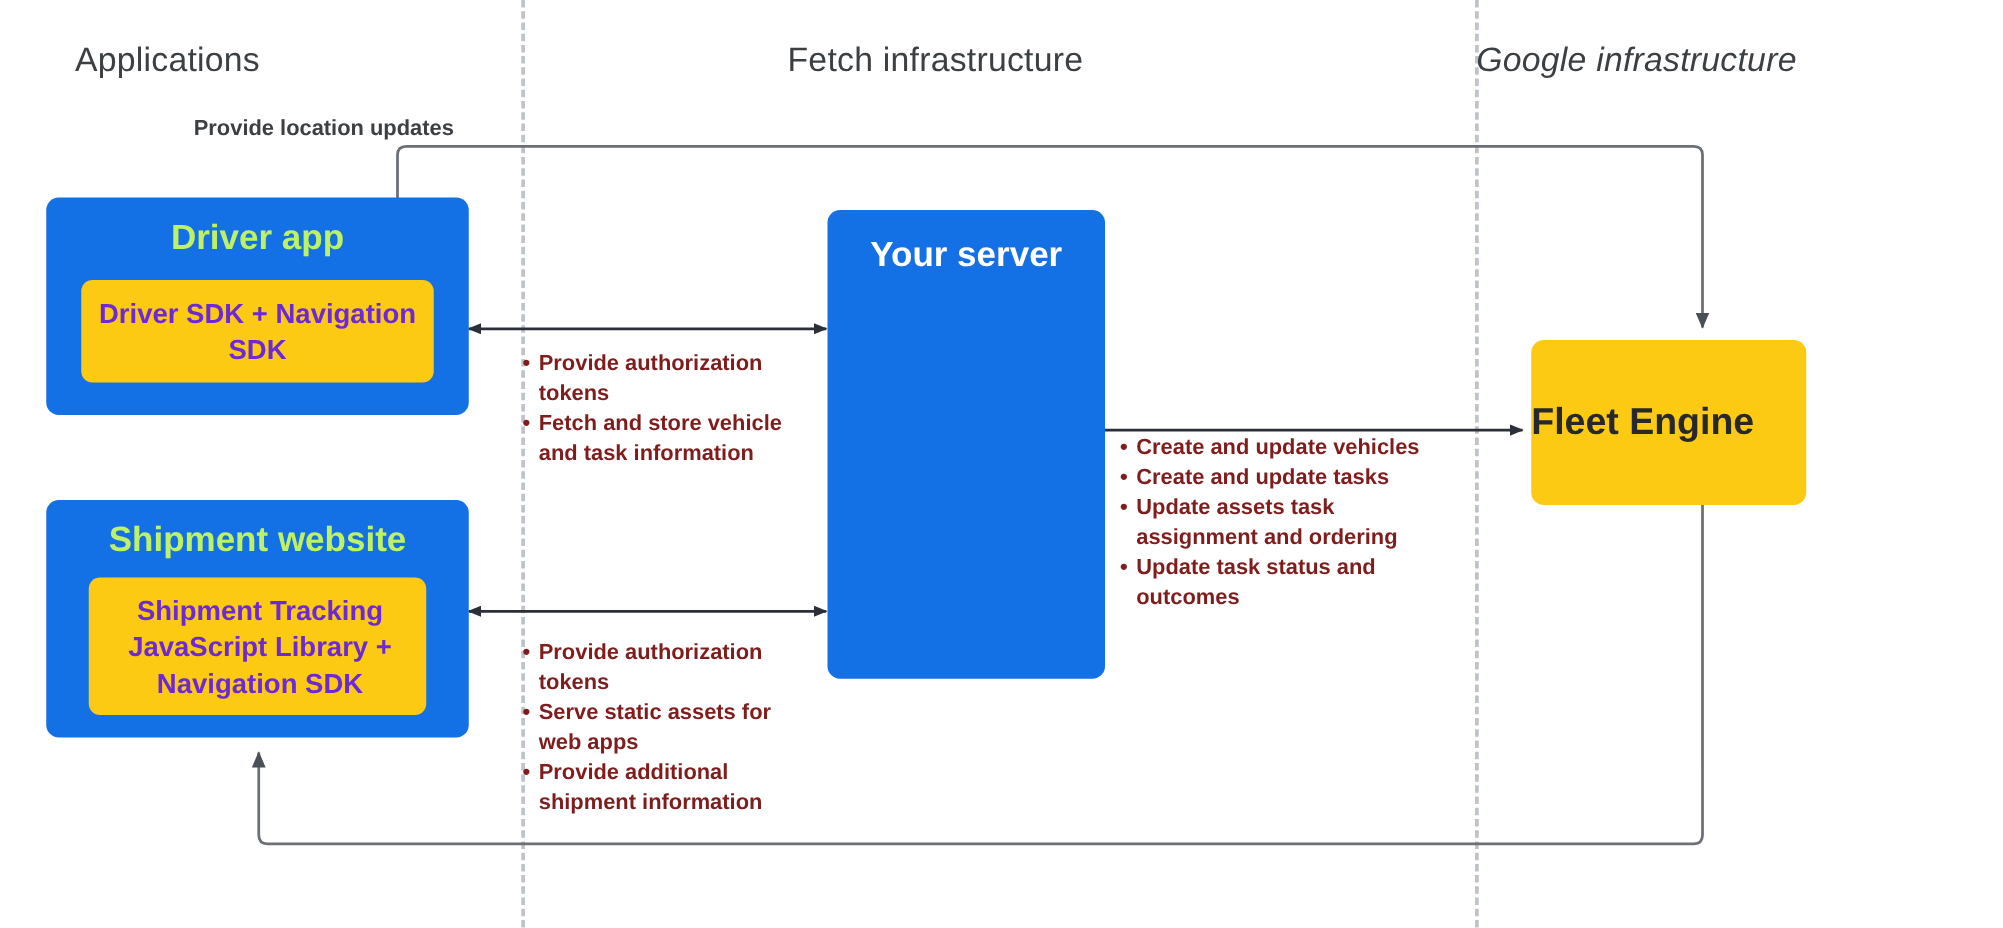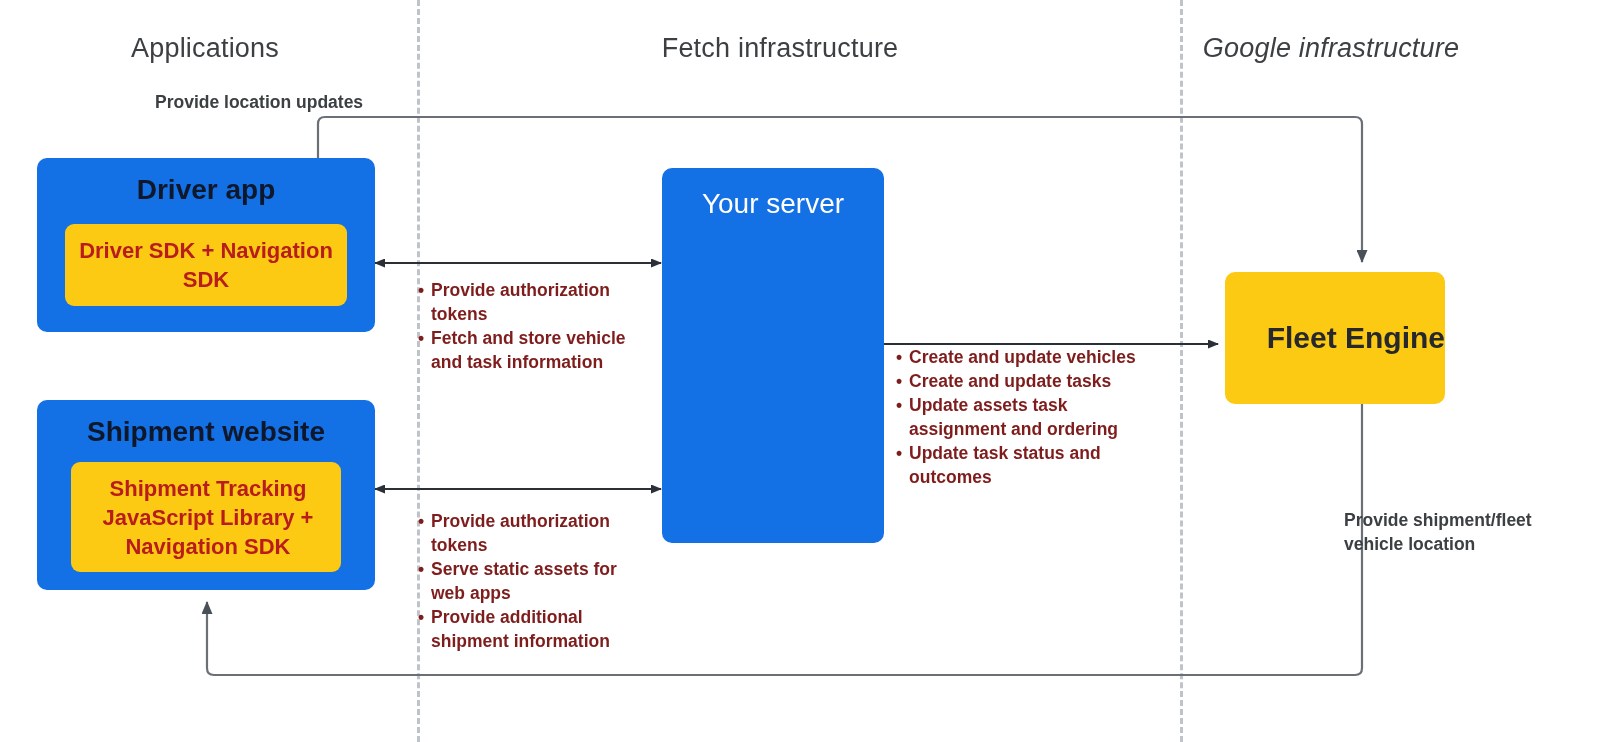--- a/index.html
+++ b/index.html
@@ -11,21 +11,20 @@
   }
   #stage{position:relative;width:1602px;height:742px;}
 
   
   .col-header{
     position:absolute;
     font-size:27px;
     color:#3c4043;
     font-weight:400;
     white-space:nowrap;
-    text-align:center;
     letter-spacing:0.2px;
   }
 
   
   .divider{
     position:absolute;
     top:0;
     width:0;
     height:742px;
     border-left:3px dashed #bfc4cb;
@@ -37,55 +36,55 @@
     box-sizing:border-box;
     border-radius:10px;
   }
   .box-blue{background:#1470E5;}
   .box-yellow{background:#FCC913;}
 
   .box-title{
     position:absolute;
     left:0;right:0;
     text-align:center;
-    color:#0f172a;
+    color:#bef264;
     font-weight:bold;
     font-size:28px;
     line-height:34px;
   }
   .inner-yellow{
     position:absolute;
     background:#FCC913;
     border-radius:9px;
     display:flex;
     align-items:center;
     justify-content:center;
     text-align:center;
-    color:#b91c1c;
+    color:#6d28d9;
     font-weight:bold;
     font-size:22px;
     line-height:29px;
     padding:4px 8px;
     box-sizing:border-box;
   }
   .fleet-label{
     position:absolute;
     left:0;right:0;top:50%;
     transform:translateY(-50%);
-    text-align:right;
+    text-align:left;
     color:#26282b;
     font-weight:bold;
     font-size:30px;
   }
   .server-label{
     position:absolute;
     left:0;right:0;
     text-align:center;
     color:#ffffff;
-    font-weight:normal;
+    font-weight:bold;
     font-size:28px;
   }
 
   
   .note{
     position:absolute;
     color:#3c4043;
     font-weight:bold;
     font-size:17.5px;
     line-height:24px;
@@ -166,22 +165,20 @@
   <div class="box box-blue" style="left:662px;top:168px;width:222px;height:375px;">
     <div class="server-label" style="top:20px;">Your server</div>
   </div>
 
   <div class="box box-yellow" style="left:1225px;top:272px;width:220px;height:132px;">
     <div class="fleet-label">Fleet Engine</div>
   </div>
 
   <div class="note" style="left:155px;top:90px;width:300px;">Provide location updates</div>
 
-  <div class="note" style="left:1344px;top:508px;width:250px;">Provide shipment/fleet
-vehicle location</div>
 
   <div class="bullets" style="left:418px;top:278px;width:232px;">
     <ul>
       <li>Provide authorization tokens</li>
       <li>Fetch and store vehicle and task information</li>
     </ul>
   </div>
 
   <div class="bullets" style="left:418px;top:509px;width:215px;">
     <ul>

